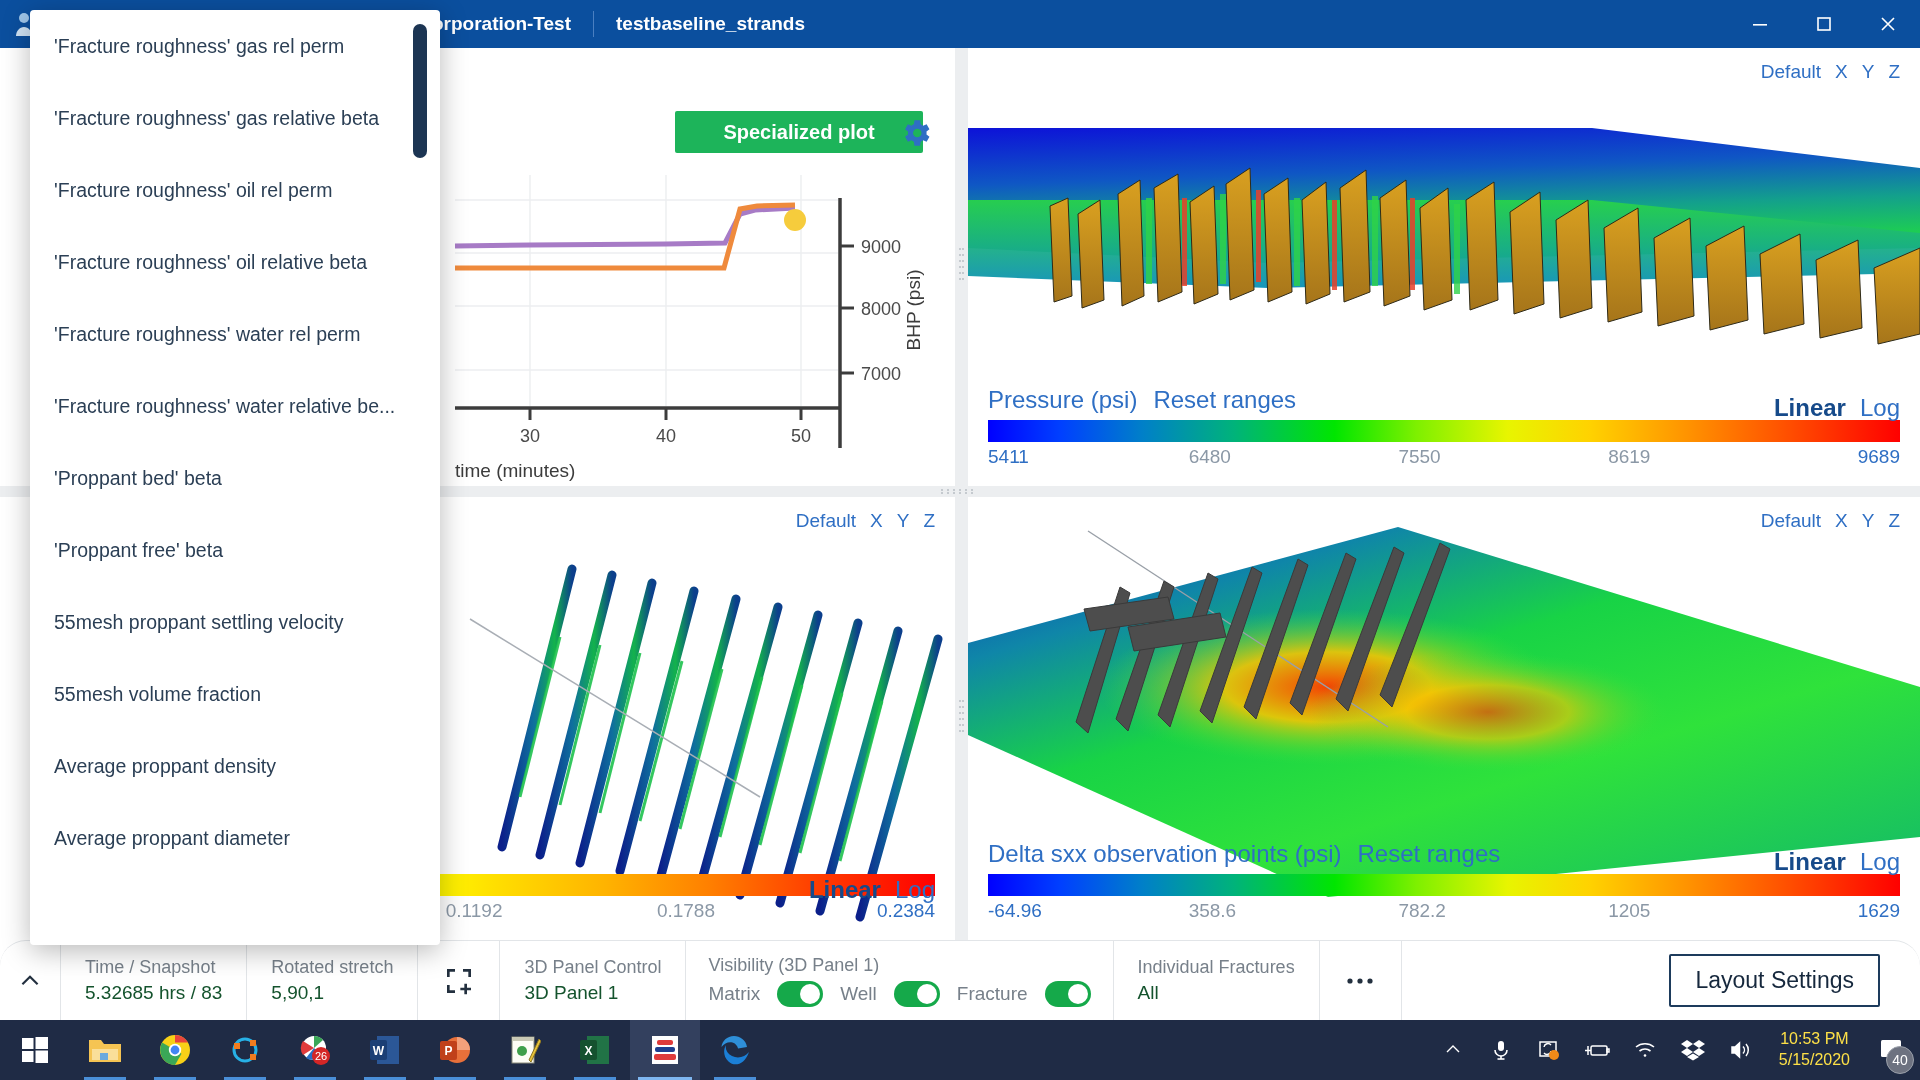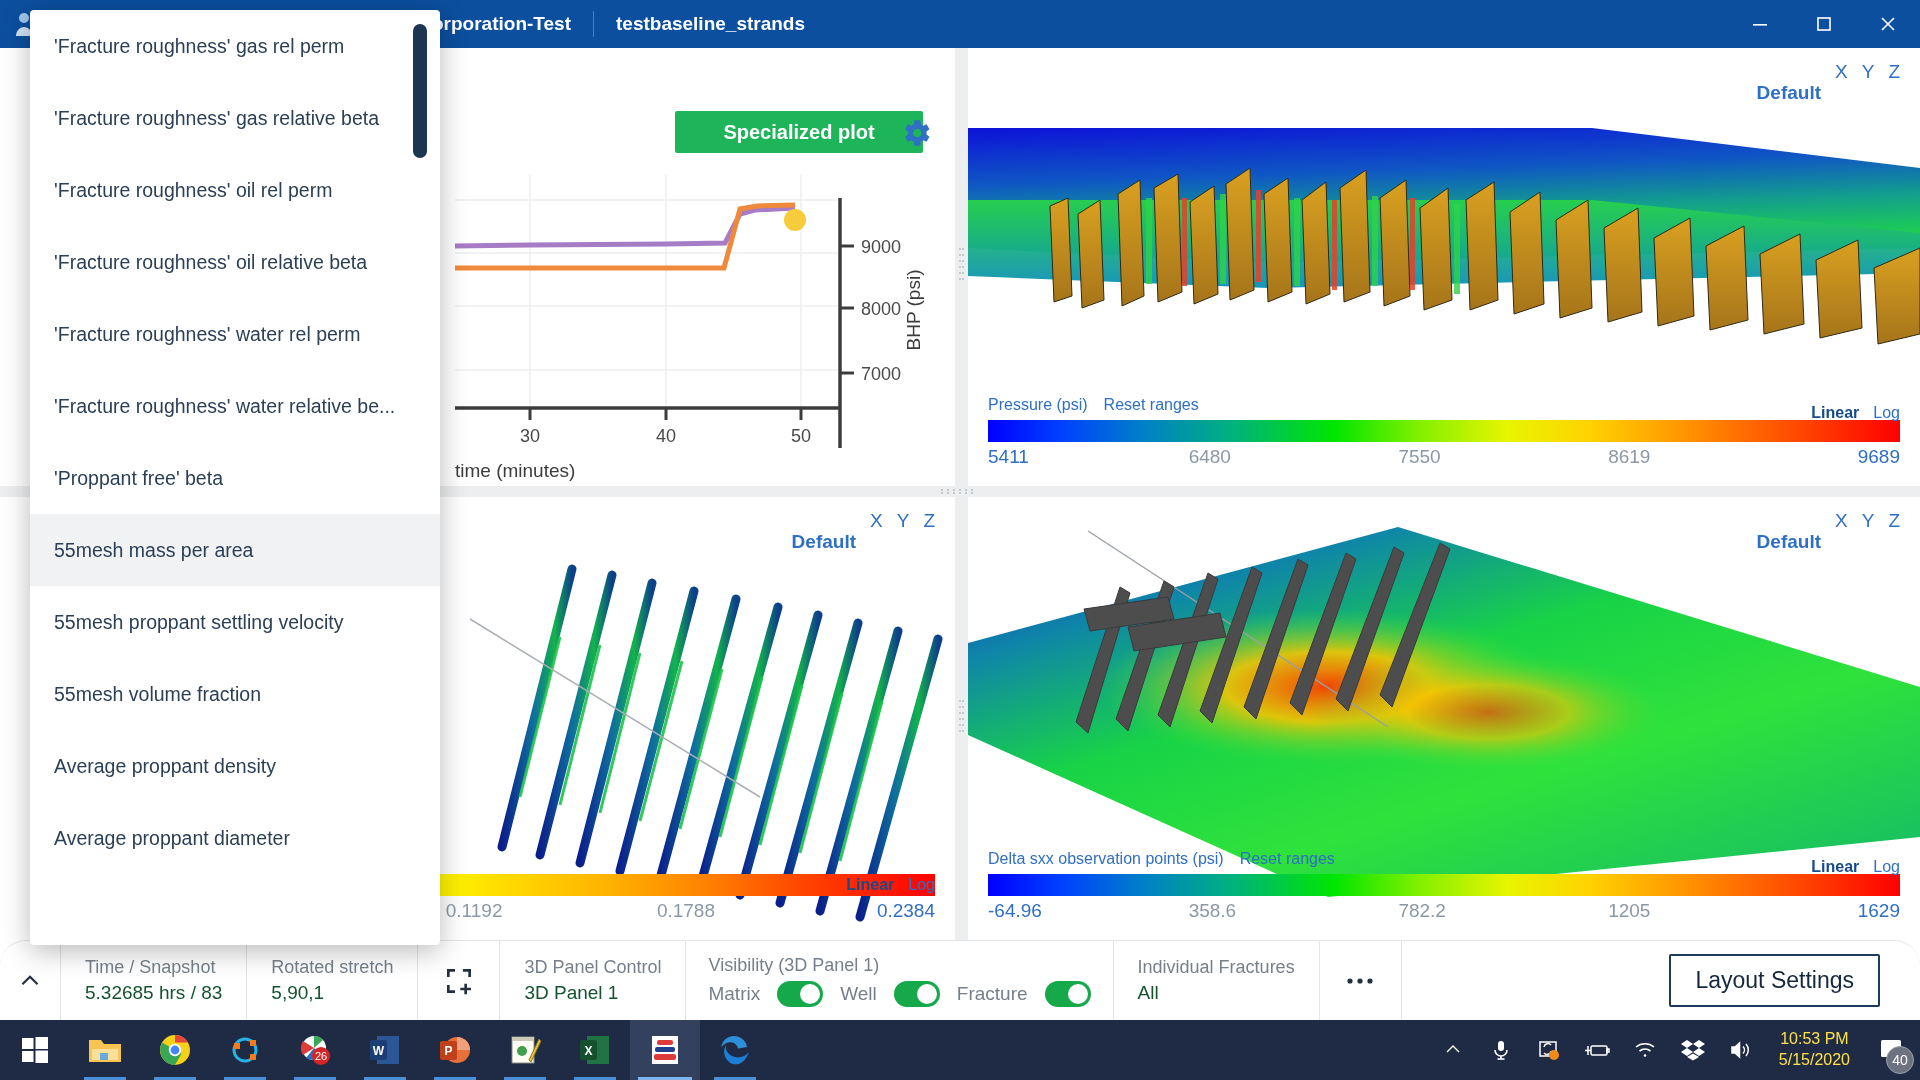--- a/index.html
+++ b/index.html
@@ -60,27 +60,27 @@
   .chart-svg { position:absolute; left:0; top:0; }
 
   .axis-tick-label { font-size:18px; fill:#4a4a4a; font-family:"Liberation Sans",sans-serif; }
   .axis-title { font-size:19px; fill:#3c3c3c; font-family:"Liberation Sans",sans-serif; }
 
   
   .view-controls {
     position:absolute; color:#2f6fc4; font-size:19px; display:flex; gap:14px;
     top:13px; right:20px;
   }
-  .view-controls .vc-default { font-weight:bold;margin-top:21px; }
+  .view-controls .vc-default { font-weight:normal; }
 
   .legend {
     position:absolute; left:20px; right:20px; bottom:14px;
   }
   .legend-head {
-    display:flex; align-items:center; gap:16px; color:#2f6fc4; font-size:16px;
+    display:flex; align-items:center; gap:16px; color:#2f6fc4; font-size:24px;
     margin-bottom:6px; position:relative;
   }
   .legend-scale { position:absolute; right:0; top:8px; display:flex; gap:14px; }
   .legend-scale .sel { font-weight:bold; color:#164a8a; }
   .colorbar { height:22px; width:100%; }
   .cb-rainbow {
     background:linear-gradient(to right,#0000ff 0%,#0040ff 8%,#0080c8 17%,#00b37a 27%,
       #00e600 38%,#7ef000 47%,#e8f500 57%,#ffd200 66%,#ff9100 77%,#ff4d00 88%,#ff0000 100%);
   }
   .cb-hot {
@@ -548,24 +548,24 @@
       <div class="dd-item">
           <span>'Fracture roughness' oil relative beta</span>
         </div>
       <div class="dd-item">
           <span>'Fracture roughness' water rel perm</span>
         </div>
       <div class="dd-item">
           <span>'Fracture roughness' water relative be...</span>
         </div>
       <div class="dd-item">
+          <span>'Proppant bed' beta</span>
+        </div>
+      <div class="dd-item">
           <span>'Proppant free' beta</span>
-        </div>
-      <div class="dd-item sel">
-          <span>55mesh mass per area</span>
         </div>
       <div class="dd-item">
           <span>55mesh proppant settling velocity</span>
         </div>
       <div class="dd-item">
           <span>55mesh volume fraction</span>
         </div>
       <div class="dd-item">
           <span>Average proppant density</span>
         </div>

